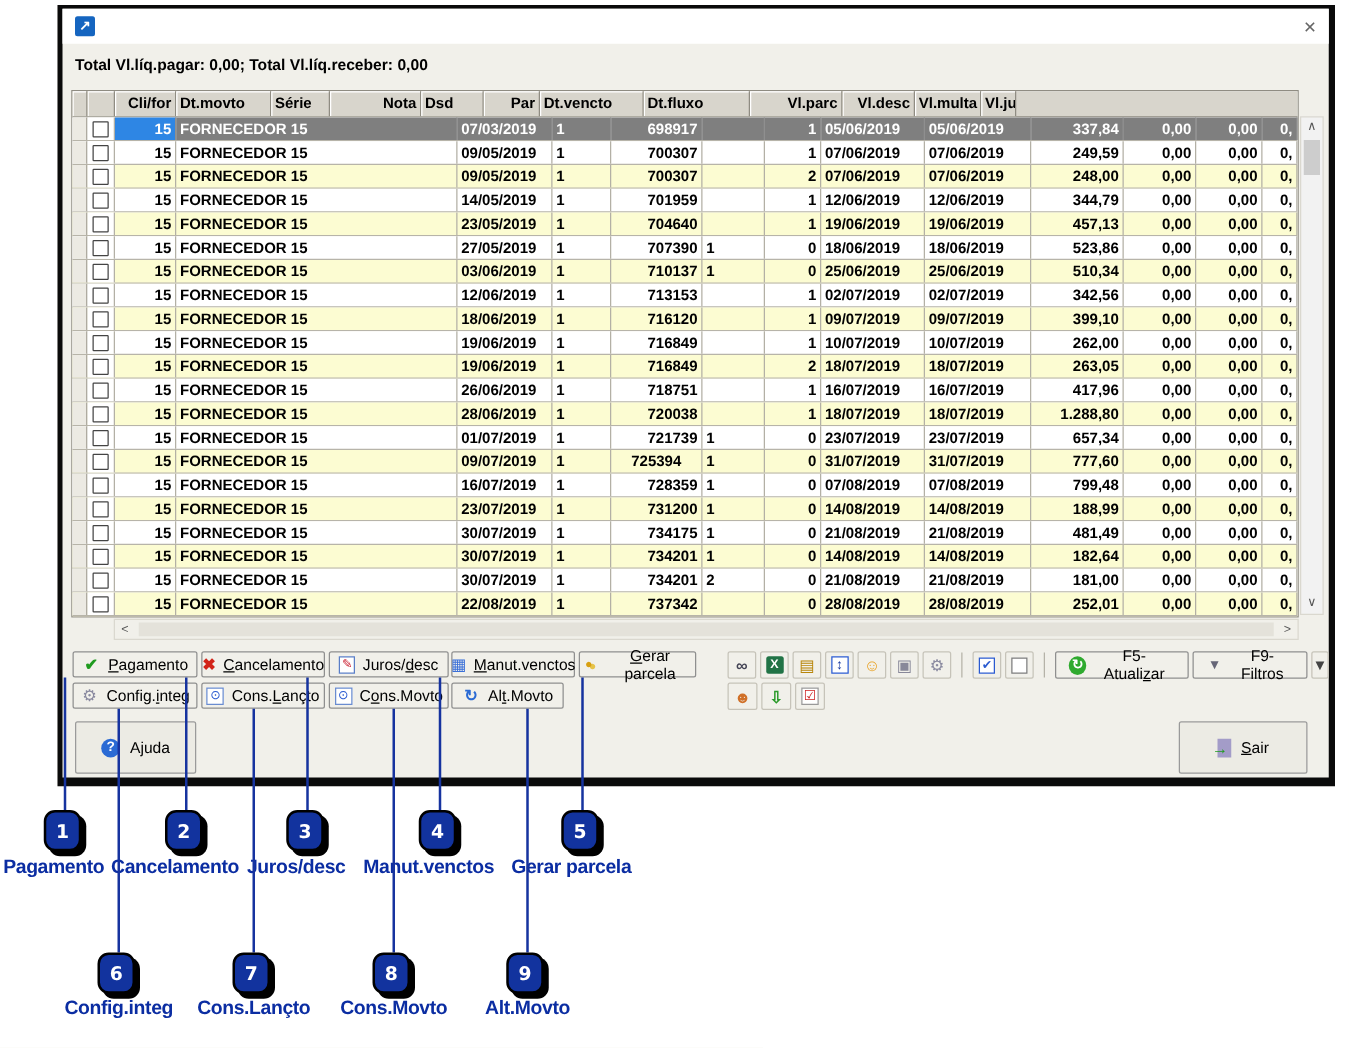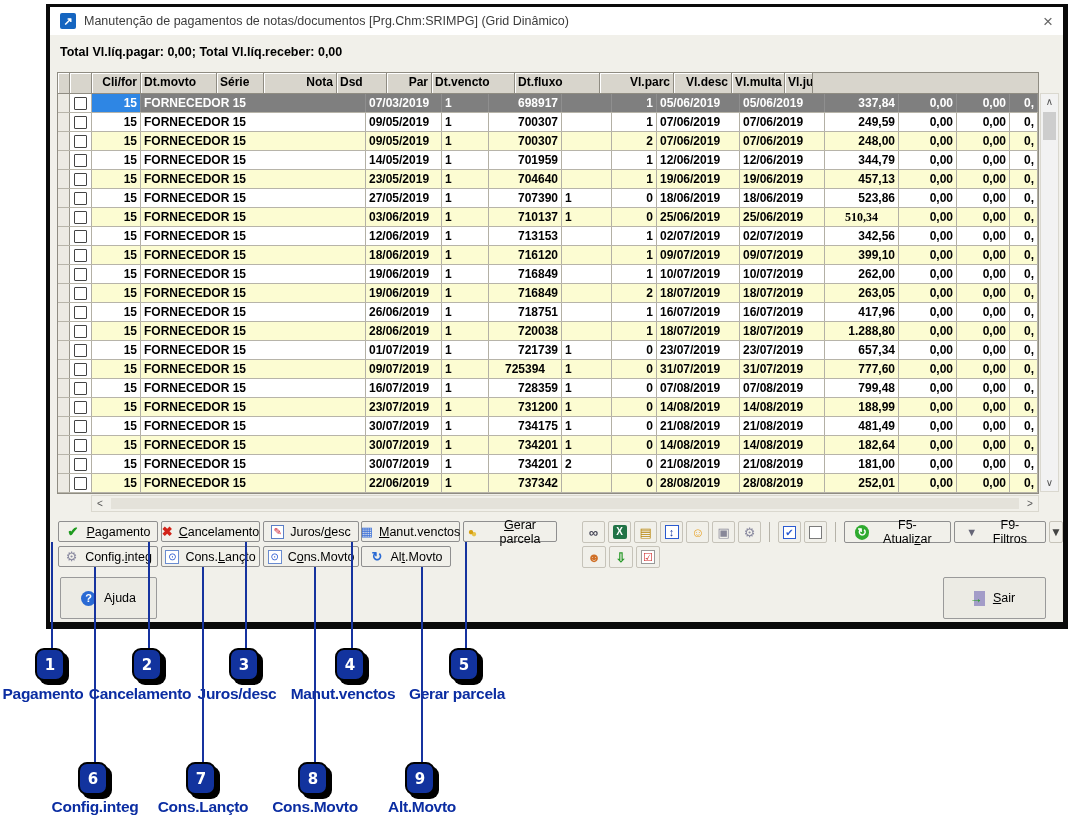--- a/index.html
+++ b/index.html
@@ -102,21 +102,20 @@
             font-size:15.5px; letter-spacing:-0.3px; font-family:"Liberation Sans", sans-serif; white-space:nowrap; }
 </style>
 </head>
 <body>
 
 <div class="page" data-name="page">
   <div class="window" data-name="app-window">
 
     <div class="titlebar" data-name="titlebar">
       <span class="appicon" data-name="app-icon">↗</span>
-      <span class="title" data-name="window-title">Manutenção de pagamentos de notas/documentos [Prg.Chm:SRIMPG] (Grid Dinâmico)</span>
       <span class="close" data-name="close-icon">×</span>
     </div>
 
     <div class="summary" data-name="totals-summary">Total Vl.líq.pagar: 0,00; Total Vl.líq.receber: 0,00</div>
 
     <div class="grid" data-name="payments-grid">
       <div class="gtable" data-name="grid-table">
         <div class="ghead" id="ghead" data-name="grid-header-row">
             <div class="c h" data-name="column-header-blank" style="width: 12px; text-align: left;"></div>
             <div class="c h" data-name="column-header-blank" style="width: 22px; text-align: center;"></div>
@@ -255,21 +254,21 @@
               </div>
               <div class="c d" data-name="cell-cli-for" style="width: 49px; text-align: right;">15</div>
               <div class="c d" data-name="cell-descricao" style="width: 225px; text-align: left;">FORNECEDOR 15</div>
               <div class="c d" data-name="cell-dt-movto" style="width: 76px; text-align: left;">03/06/2019</div>
               <div class="c d" data-name="cell-serie" style="width: 47px; text-align: left;">1</div>
               <div class="c d" data-name="cell-nota" style="width: 73px; text-align: right;">710137</div>
               <div class="c d" data-name="cell-dsd" style="width: 50px; text-align: left;">1</div>
               <div class="c d" data-name="cell-par" style="width: 45px; text-align: right;">0</div>
               <div class="c d" data-name="cell-dt-vencto" style="width: 83px; text-align: left;">25/06/2019</div>
               <div class="c d" data-name="cell-dt-fluxo" style="width: 85px; text-align: left;">25/06/2019</div>
-              <div class="c d" data-name="cell-vl-parc" style="width: 74px; text-align: center; font-family: Liberation Serif, serif;">510,34</div>
+              <div class="c d" data-name="cell-vl-parc" style="width: 74px; text-align: right;">510,34</div>
               <div class="c d" data-name="cell-vl-desc" style="width: 58px; text-align: right;">0,00</div>
               <div class="c d" data-name="cell-vl-multa" style="width: 53px; text-align: right;">0,00</div>
               <div class="c d" data-name="cell-vl-jur" style="width: 28px; text-align: right;">0,</div>
             </div>
             <div class="row" data-name="table-row">
               <div class="c mk" data-name="row-marker" style="width: 12px;"></div>
               <div class="c cbcell" data-name="checkbox-cell" style="width: 22px;">
                 <span class="checkbox" data-name="row-checkbox"></span>
               </div>
               <div class="c d" data-name="cell-cli-for" style="width: 49px; text-align: right;">15</div>
@@ -514,21 +513,21 @@
               <div class="c d" data-name="cell-vl-multa" style="width: 53px; text-align: right;">0,00</div>
               <div class="c d" data-name="cell-vl-jur" style="width: 28px; text-align: right;">0,</div>
             </div>
             <div class="row yellow" data-name="table-row">
               <div class="c mk" data-name="row-marker" style="width: 12px;"></div>
               <div class="c cbcell" data-name="checkbox-cell" style="width: 22px;">
                 <span class="checkbox" data-name="row-checkbox"></span>
               </div>
               <div class="c d" data-name="cell-cli-for" style="width: 49px; text-align: right;">15</div>
               <div class="c d" data-name="cell-descricao" style="width: 225px; text-align: left;">FORNECEDOR 15</div>
-              <div class="c d" data-name="cell-dt-movto" style="width: 76px; text-align: left;">22/06/2019</div>
+              <div class="c d" data-name="cell-dt-movto" style="width: 76px; text-align: left;">22/08/2019</div>
               <div class="c d" data-name="cell-serie" style="width: 47px; text-align: left;">1</div>
               <div class="c d" data-name="cell-nota" style="width: 73px; text-align: right;">737342</div>
               <div class="c d" data-name="cell-dsd" style="width: 50px; text-align: left;"></div>
               <div class="c d" data-name="cell-par" style="width: 45px; text-align: right;">0</div>
               <div class="c d" data-name="cell-dt-vencto" style="width: 83px; text-align: left;">28/08/2019</div>
               <div class="c d" data-name="cell-dt-fluxo" style="width: 85px; text-align: left;">28/08/2019</div>
               <div class="c d" data-name="cell-vl-parc" style="width: 74px; text-align: right;">252,01</div>
               <div class="c d" data-name="cell-vl-desc" style="width: 58px; text-align: right;">0,00</div>
               <div class="c d" data-name="cell-vl-multa" style="width: 53px; text-align: right;">0,00</div>
               <div class="c d" data-name="cell-vl-jur" style="width: 28px; text-align: right;">0,</div>

